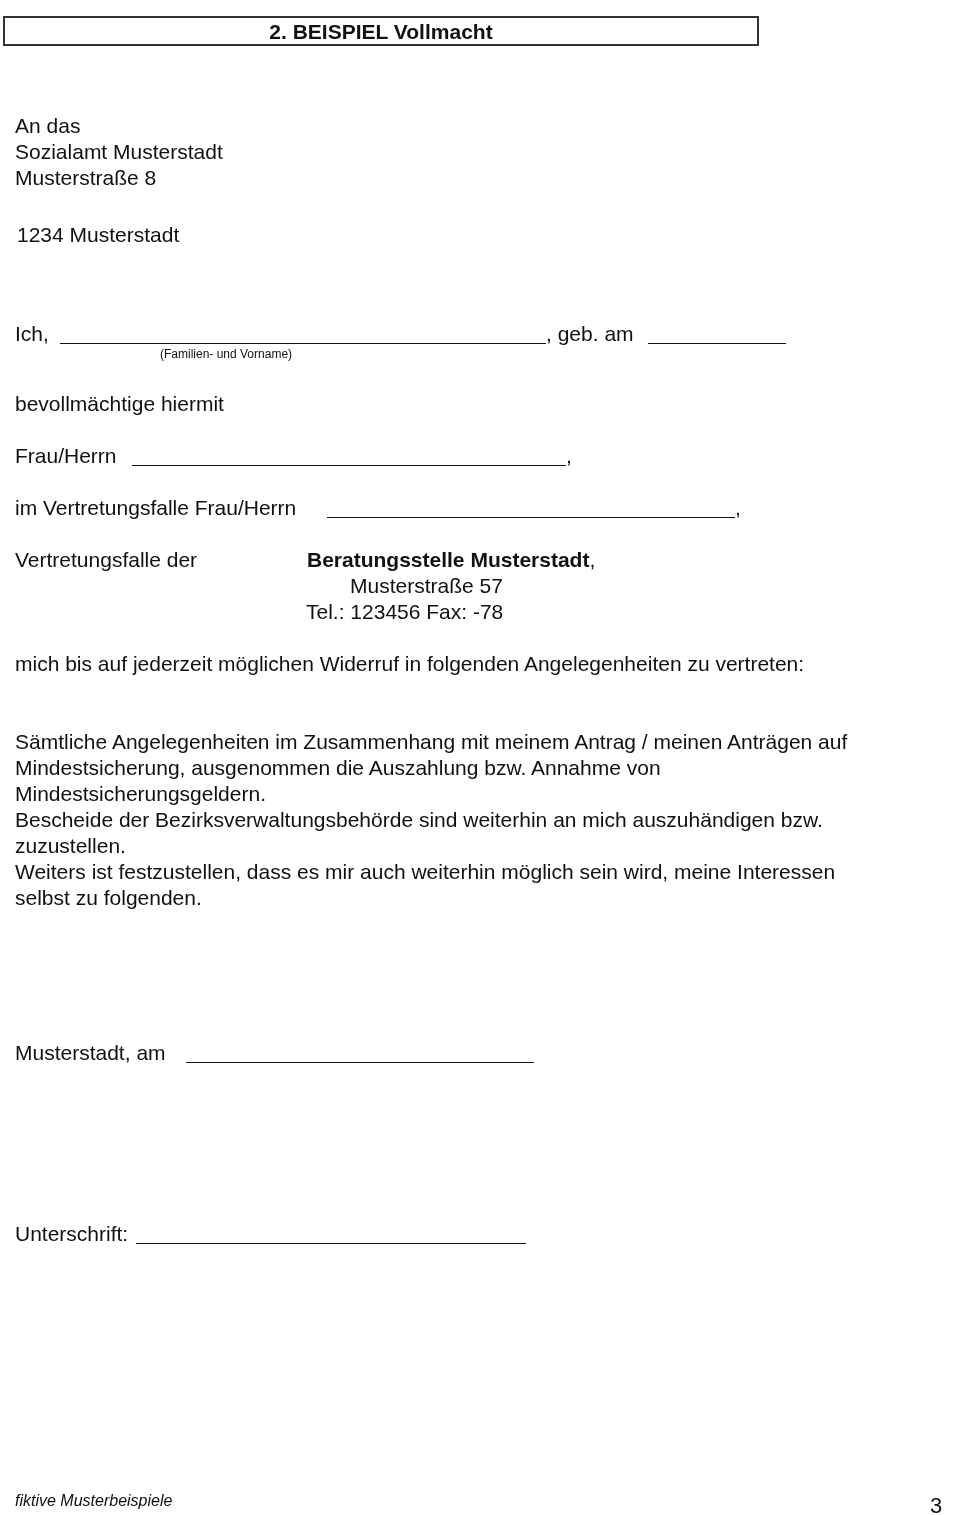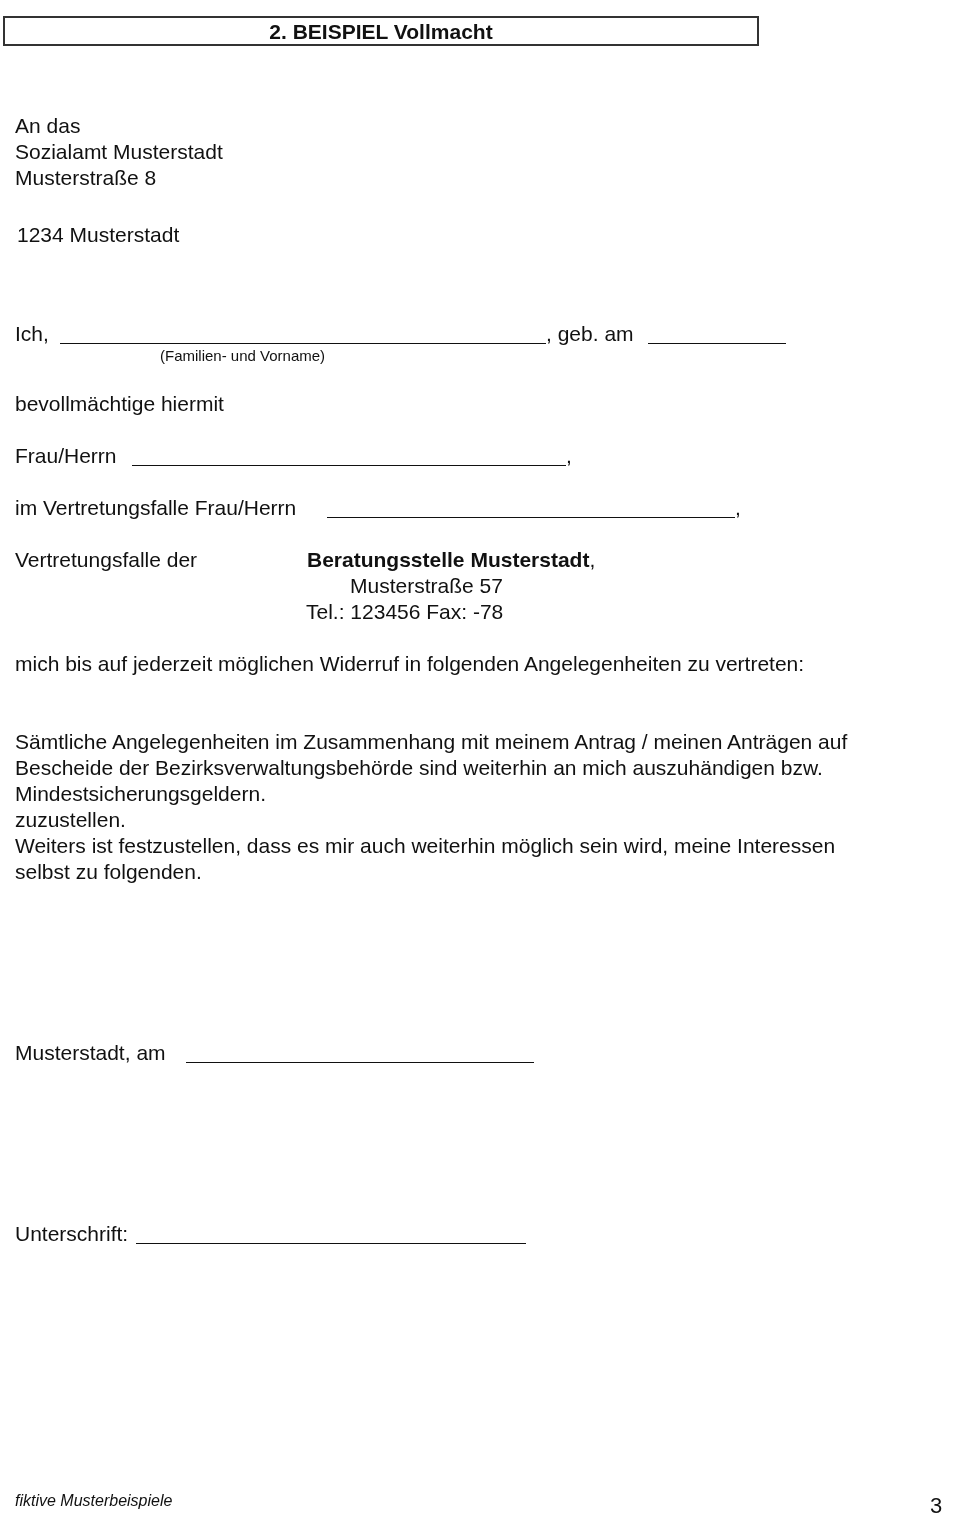--- a/index.html
+++ b/index.html
@@ -7,21 +7,21 @@
       width: 960px; height: 1515px; position: relative; overflow: hidden;
       font-family: "Liberation Sans", sans-serif; color: #111; font-size: 21px;
     }
     .abs { position: absolute; white-space: nowrap; }
     .title-box {
       position: absolute; left: 3px; top: 16px; width: 756px; height: 30px;
       border: 2px solid #333; box-sizing: border-box;
       text-align: center; font-weight: bold; font-size: 21px; line-height: 28px;
     }
     .line { position: absolute; height: 0; border-bottom: 1.5px solid #111; }
-    .small { font-size: 15px; }
+    .small { font-size: 12px; }
     .bold { font-weight: bold; }
     .para { position: absolute; left: 15px; width: 920px; line-height: 26px; }
     .para div { white-space: nowrap; }
     .footer-left { font-style: italic; font-size: 16px; }
     .page-num { font-size: 22px; }
   </style>
 </head>
 <body>
 
 <div class="title-box">2. BEISPIEL Vollmacht</div>
@@ -53,22 +53,23 @@
 <div class="abs" style="left:307px;top:548px;">
   <span class="bold">Beratungsstelle Musterstadt</span><span>,</span>
 </div>
 <div class="abs" style="left:306px;top:574px;margin-left:44px;">Musterstraße 57</div>
 <div class="abs" style="left:306px;top:600px;">Tel.: 123456 Fax: -78</div>
 
 <div class="abs" style="left:15px;top:652px;">mich bis auf jederzeit möglichen Widerruf in folgenden Angelegenheiten zu vertreten:</div>
 
 <div class="para" style="top:729px;">
   <div>Sämtliche Angelegenheiten im Zusammenhang mit meinem Antrag / meinen Anträgen auf</div>
+  <div>Mindestsicherung, ausgenommen die Auszahlung bzw. Annahme von</div>
+  <div>Mindestsicherungsgeldern.</div>
   <div>Bescheide der Bezirksverwaltungsbehörde sind weiterhin an mich auszuhändigen bzw.</div>
-  <div>Mindestsicherungsgeldern.</div>
   <div>zuzustellen.</div>
   <div>Weiters ist festzustellen, dass es mir auch weiterhin möglich sein wird, meine Interessen</div>
   <div>selbst zu folgenden.</div>
 </div>
 
 <div class="abs" style="left:15px;top:1041px;">Musterstadt, am</div>
 <div class="line" style="left:186px;top:1062px;width:348px;"></div>
 
 <div class="abs" style="left:15px;top:1222px;">Unterschrift:</div>
 <div class="line" style="left:136px;top:1243px;width:390px;"></div>

